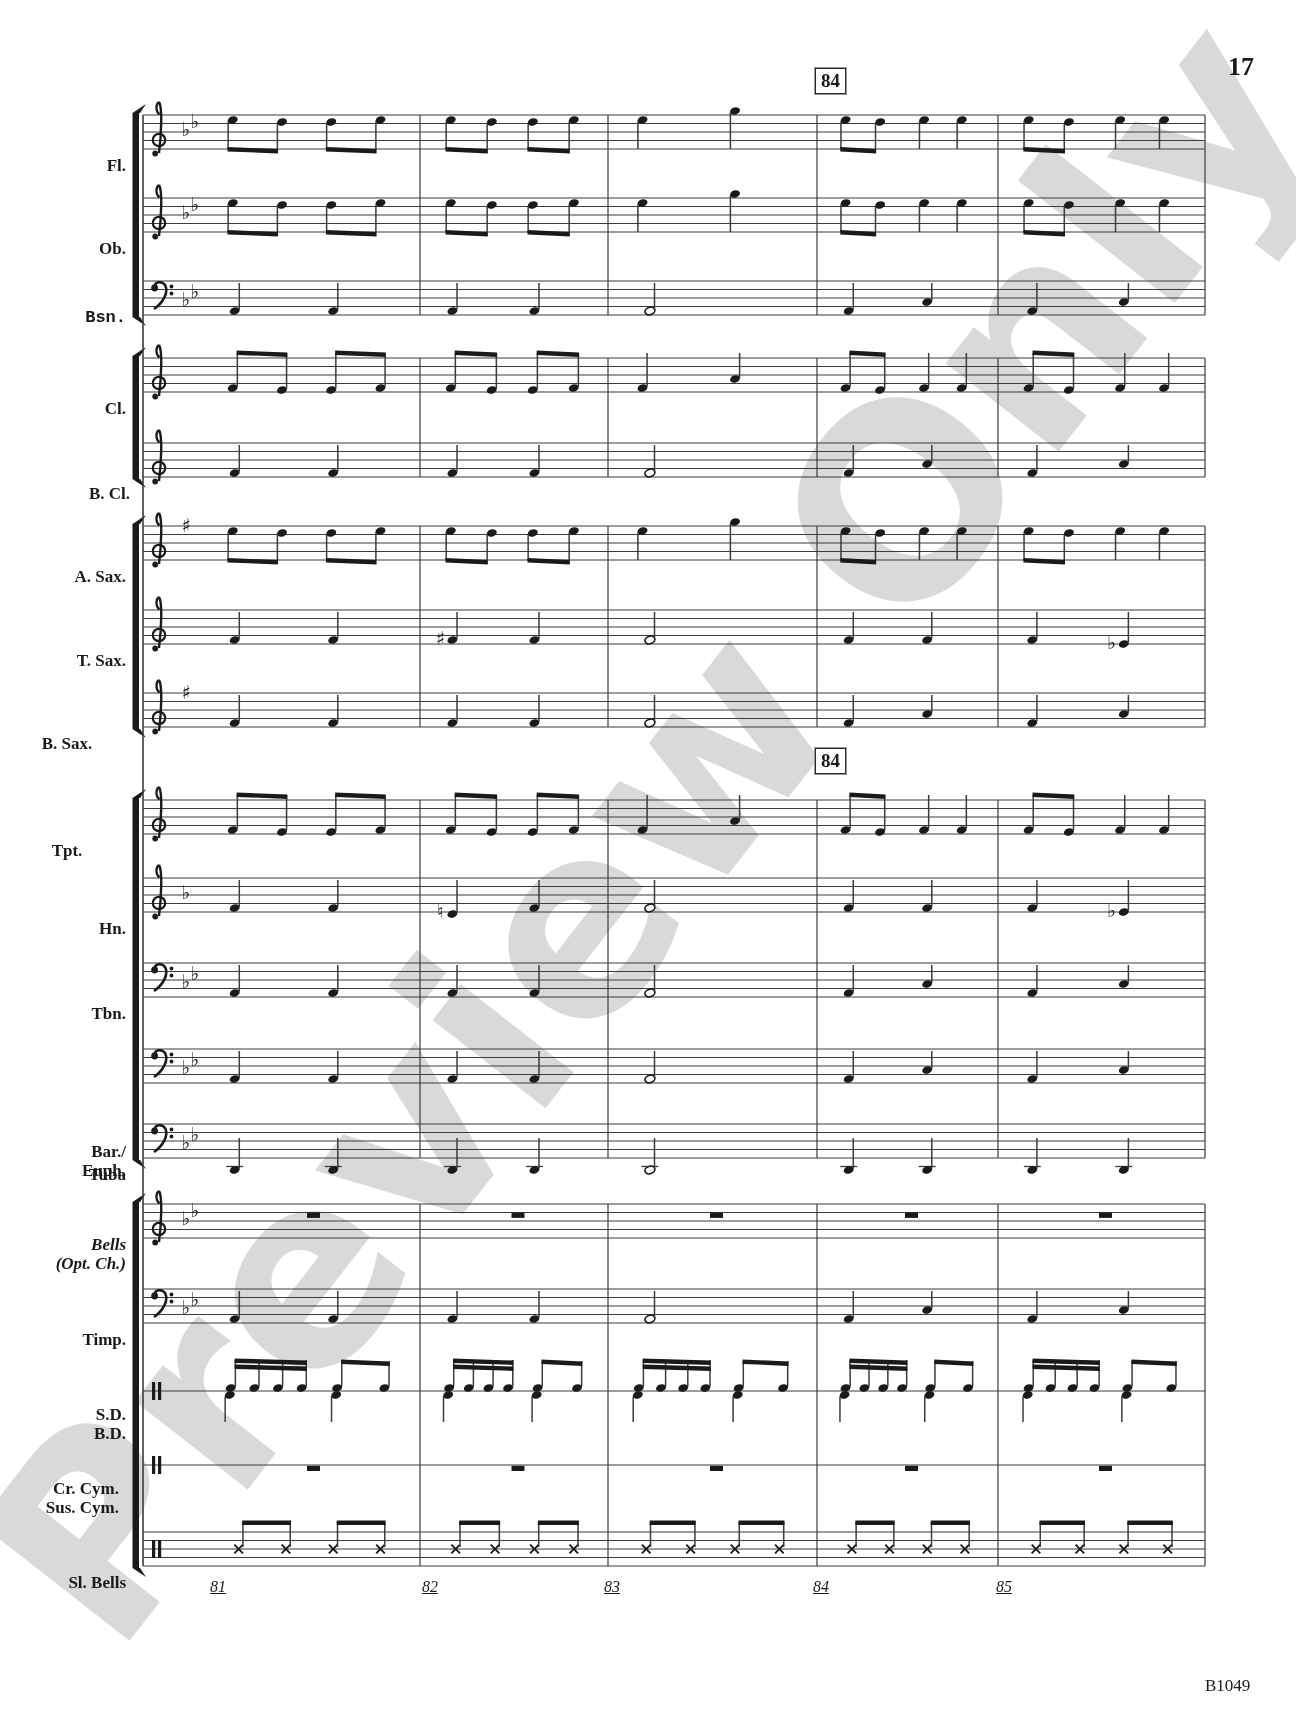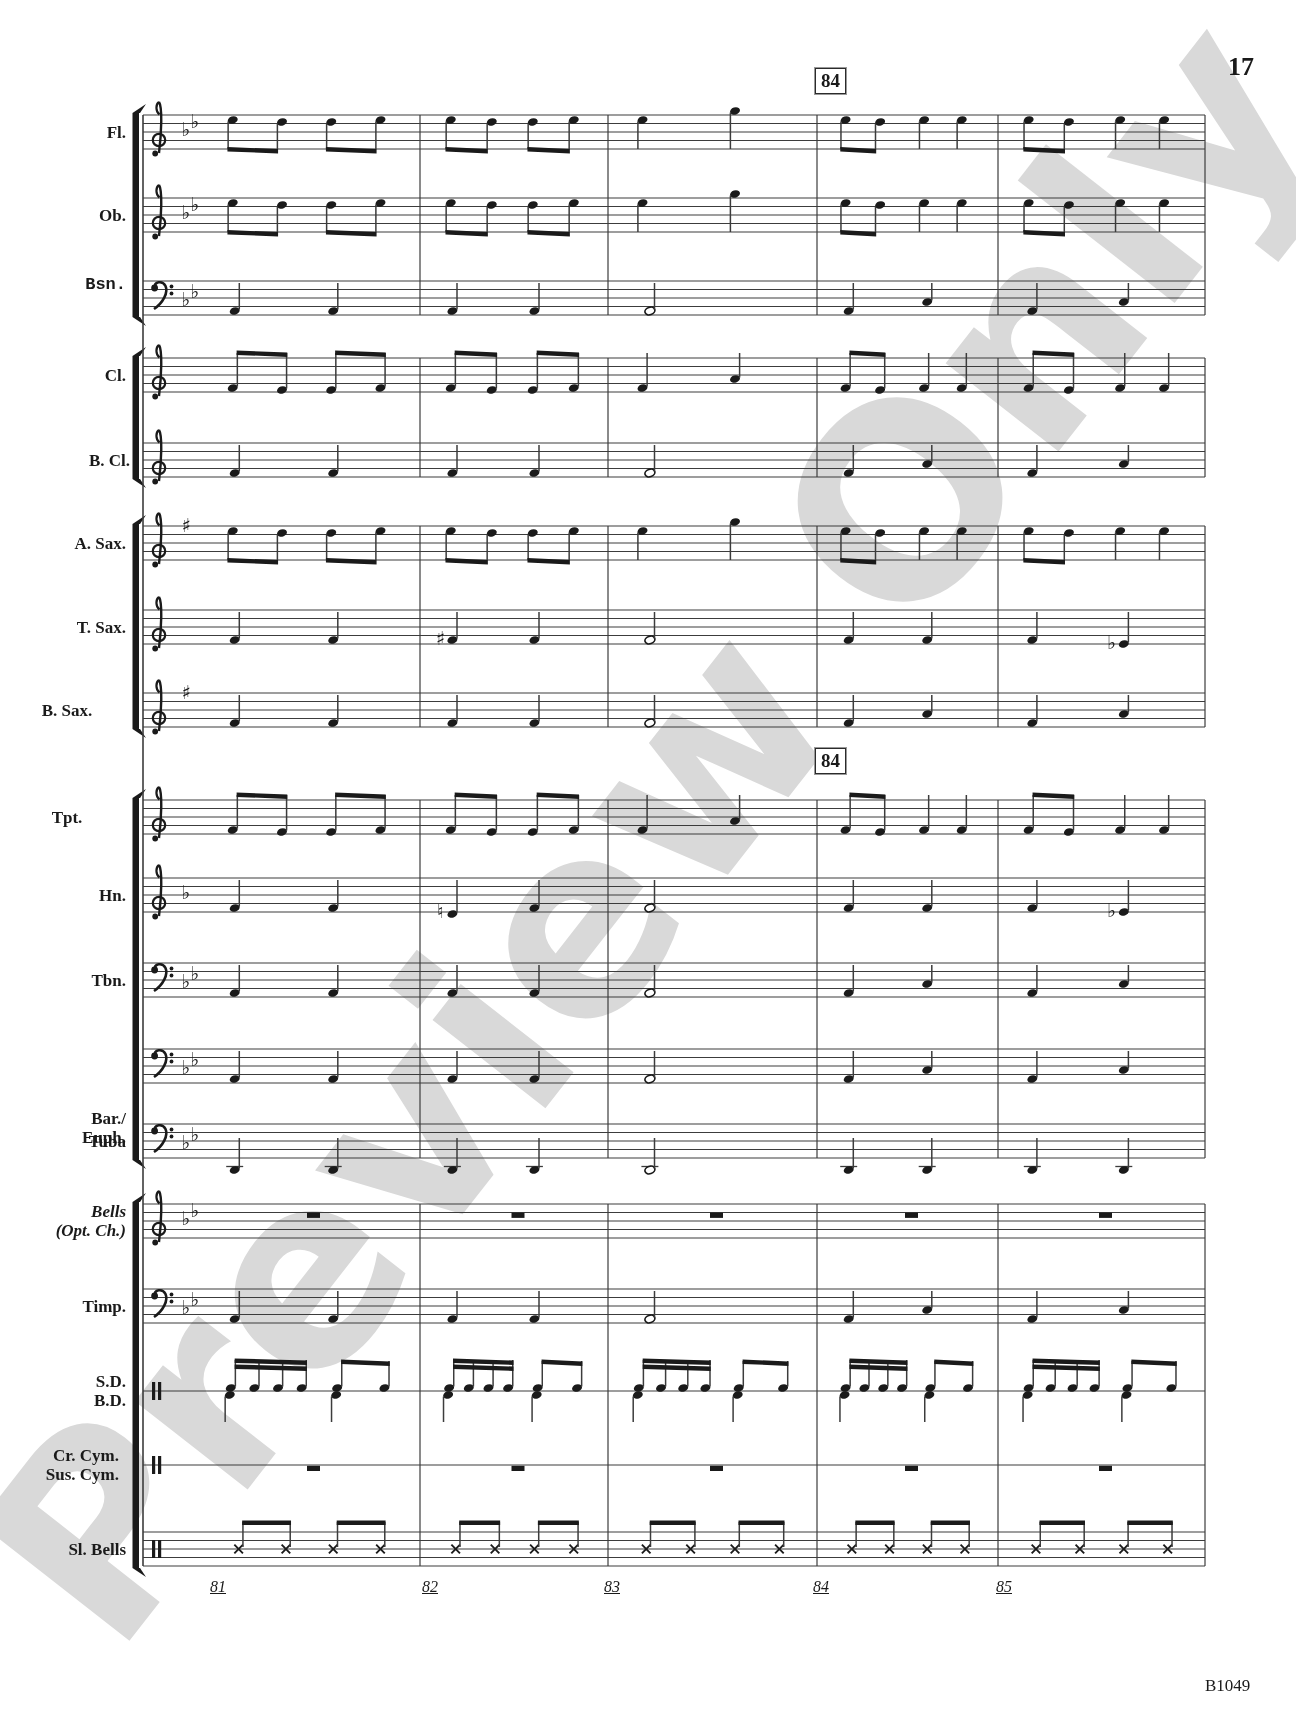--- a/index.html
+++ b/index.html
@@ -25,20 +25,21 @@
   }
   .rehearsal{
     position:absolute;border:1.6px solid #2b2b2b;background:#fff;
     font-size:19px;font-weight:bold;line-height:24px;padding:0 5px;z-index:2;
     box-shadow:0 0 0 1px #999;
   }
   .inst-label{
     position:absolute;width:118px;text-align:right;z-index:2;
     font-size:17px;font-weight:bold;line-height:19px;
     font-family:"Liberation Serif",serif;
+    margin-top:33px;
   }
   .measure-number{
     position:absolute;width:60px;text-align:center;z-index:2;
     font-size:16px;font-style:italic;font-family:"Liberation Serif",serif;text-decoration:underline;
   }
 </style>
 </head>
 <body>
 
 <div class="page">

